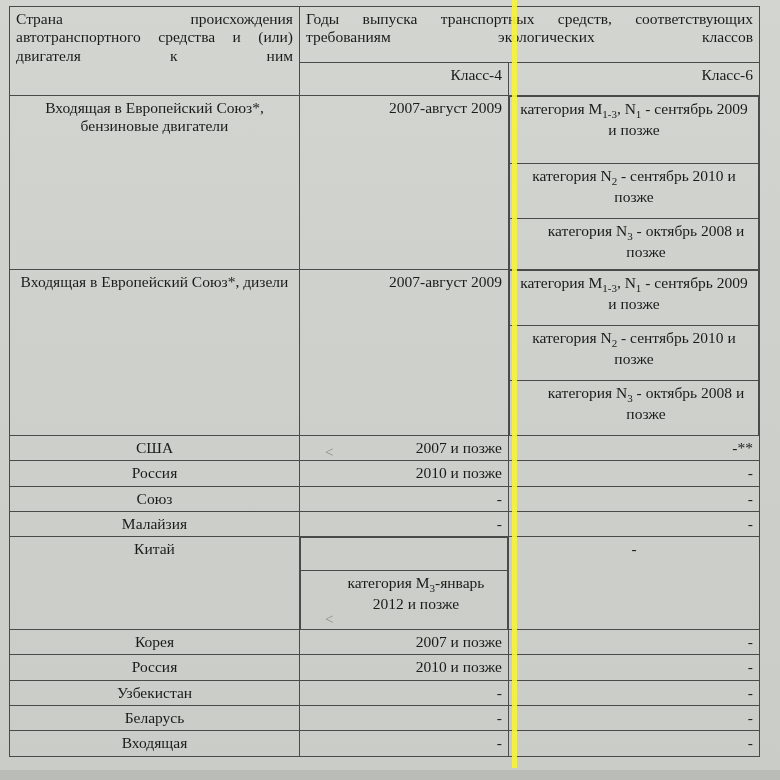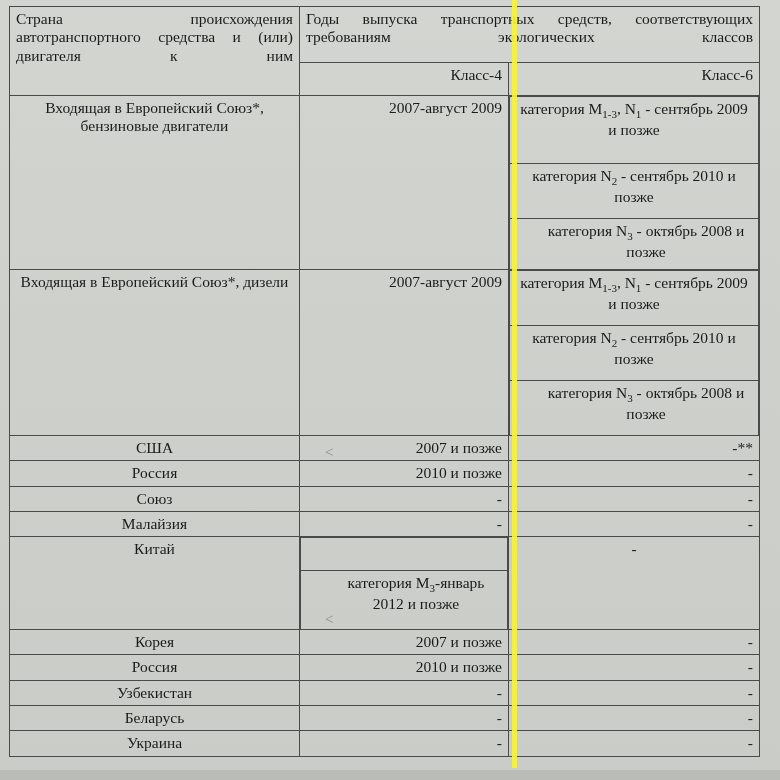--- a/index.html
+++ b/index.html
@@ -233,21 +233,21 @@
         <td class="ctr">-</td>
       </tr>
 
       <tr>
         <td class="left">Беларусь</td>
         <td class="ctr">-</td>
         <td class="ctr">-</td>
       </tr>
 
       <tr>
-        <td class="left">Украина</td>
+        <td class="left">Входящая</td>
         <td class="ctr">-</td>
         <td class="ctr">-</td>
       </tr>
     </tbody>
   </table>
 
   <div id="yellow-line"></div>
 
   <div class="pencil" style="left:325px; top:444px;">&lt;</div>
   <div class="pencil" style="left:325px; top:611px;">&lt;</div>

